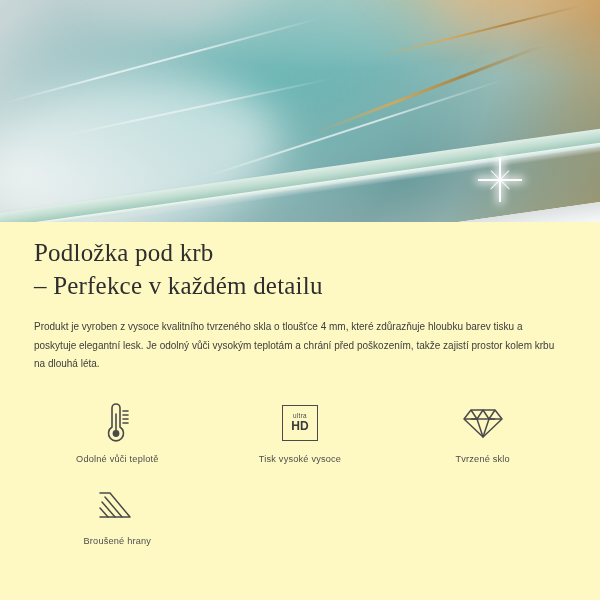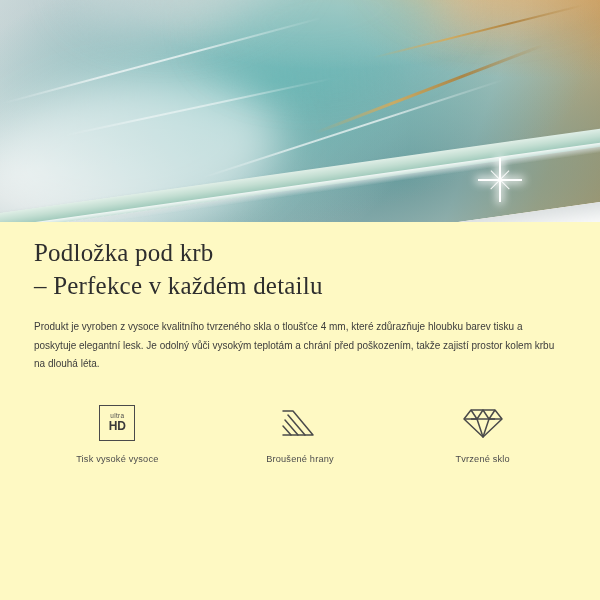--- a/index.html
+++ b/index.html
@@ -227,52 +227,63 @@
   <div class="content">
     <h1 class="headline">
       <span>Podložka pod krb</span>
       <span class="l2">– Perfekce v každém detailu</span>
     </h1>
     <p class="paragraph">Produkt je vyroben z vysoce kvalitního tvrzeného skla o tloušťce 4 mm, které zdůrazňuje hloubku barev tisku a poskytuje elegantní lesk. Je odolný vůči vysokým teplotám a chrání před poškozením, takže zajistí prostor kolem krbu na dlouhá léta.</p>
   </div>
 
   <div class="features">
 
+    <div class="feature">
+      <div class="feature-icon">
+        <svg width="40" height="42" viewBox="0 0 40 42" fill="none" stroke="#4a4a4a" stroke-width="1.6" stroke-linecap="round">
+          <path d="M15 6a4 4 0 0 1 8 0v19a7.5 7.5 0 1 1-8 0V6z"></path>
+          <path d="M19 12v16"></path>
+          <circle cx="19" cy="31.5" r="3.4" fill="#4a4a4a" stroke="none"></circle>
+          <path d="M26 9h5M26 13h5M26 17h5M26 21h5"></path>
+        </svg>
+      </div>
+      <div class="feature-label">Odolné vůči teplotě</div>
+    </div>
 
     <div class="feature">
       <div class="feature-icon">
         <div class="ultrahd">
           <span class="u">ultra</span>
           <span class="hd">HD</span>
         </div>
       </div>
       <div class="feature-label">Tisk vysoké vysoce</div>
     </div>
 
-
-    <div class="feature">
-      <div class="feature-icon">
-        <svg width="42" height="34" viewBox="0 0 42 34" fill="none" stroke="#4a4a4a" stroke-width="1.5" stroke-linecap="round" stroke-linejoin="round">
-          <path d="M4 29h30L14 5H4"></path>
-          <path d="M12 29L4 20"></path>
-          <path d="M19 29L6 14"></path>
-          <path d="M26 29L9 9"></path>
-        </svg>
-      </div>
-      <div class="feature-label">Broušené hrany</div>
-    </div>
 
     <div class="feature">
       <div class="feature-icon">
         <svg width="42" height="38" viewBox="0 0 42 38" fill="none" stroke="#4a4a4a" stroke-width="1.5" stroke-linejoin="round">
           <path d="M9 6h24l7 9-19 18L2 15 9 6z"></path>
           <path d="M2 15h38"></path>
           <path d="M9 6l6 9-6 0"></path>
           <path d="M33 6l-6 9 6 0"></path>
           <path d="M15 15l6-9 6 9-6 18-6-18z"></path>
         </svg>
       </div>
       <div class="feature-label">Tvrzené sklo</div>
     </div>
 
+    <div class="feature">
+      <div class="feature-icon">
+        <svg width="42" height="34" viewBox="0 0 42 34" fill="none" stroke="#4a4a4a" stroke-width="1.5" stroke-linecap="round" stroke-linejoin="round">
+          <path d="M4 29h30L14 5H4"></path>
+          <path d="M12 29L4 20"></path>
+          <path d="M19 29L6 14"></path>
+          <path d="M26 29L9 9"></path>
+        </svg>
+      </div>
+      <div class="feature-label">Broušené hrany</div>
+    </div>
+
 
   </div>
 </div>
 
 </body></html>

